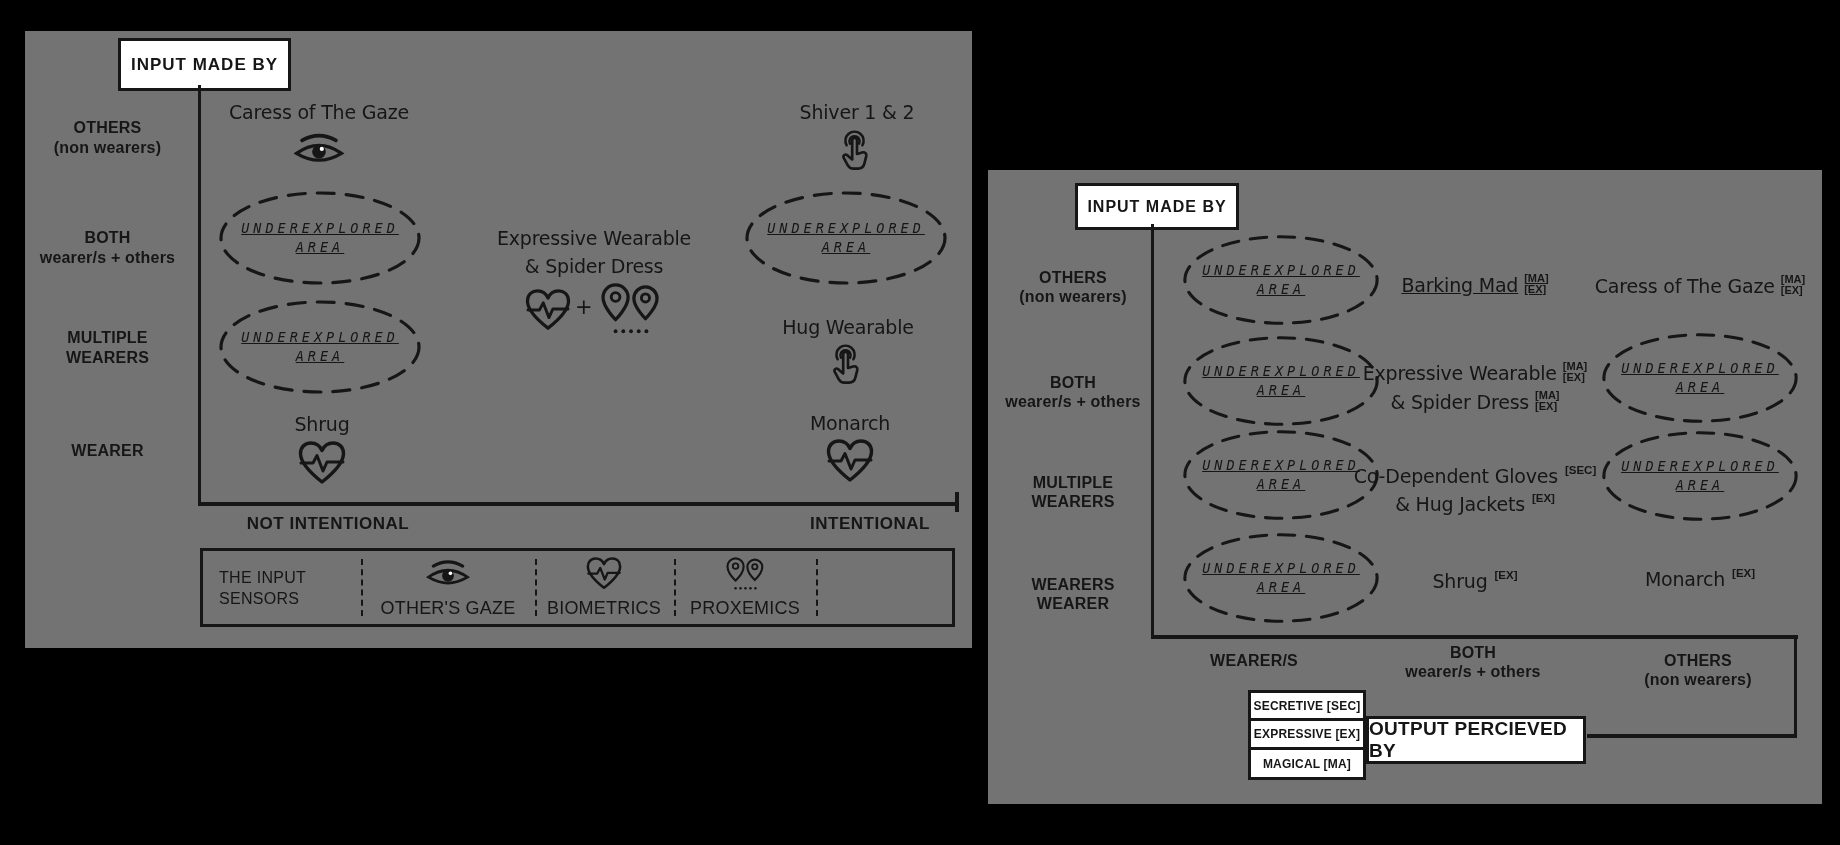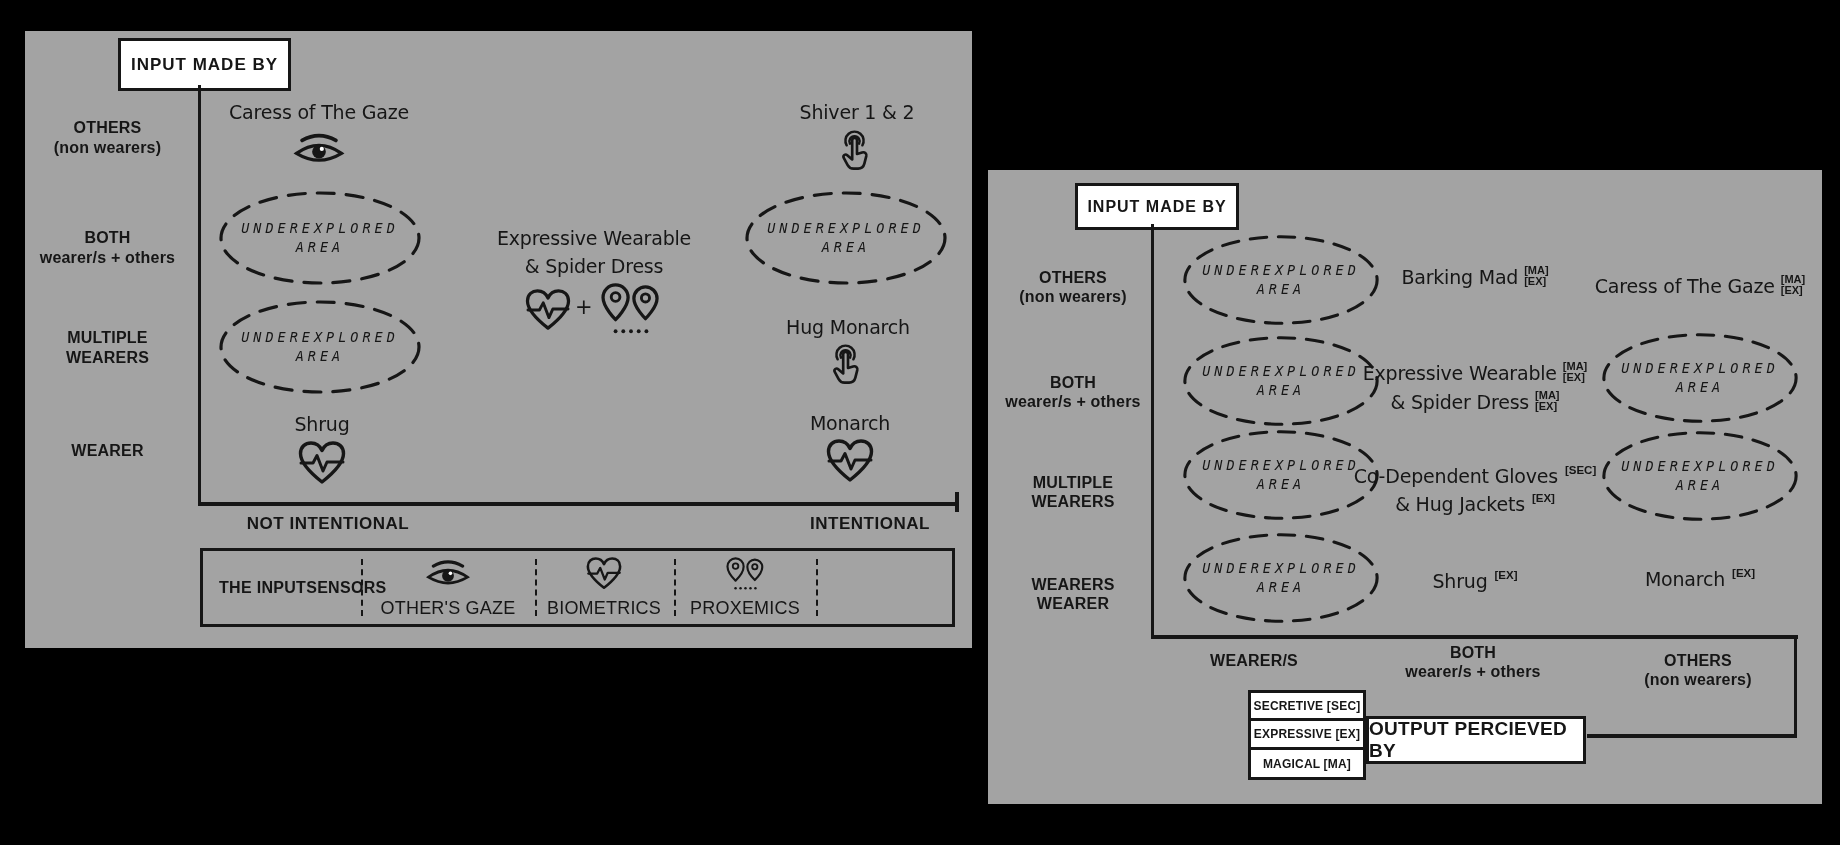--- a/index.html
+++ b/index.html
@@ -1,31 +1,31 @@
 <!DOCTYPE html>
 <html><head>
 <meta charset="utf-8">
 <style>
   html,body{margin:0;padding:0;background:#000;width:1840px;height:845px;overflow:hidden;
     font-family:"Liberation Sans",sans-serif;color:#161616;}
-  .panel{position:absolute;background:#a3a3a3;}
+  .panel{position:absolute;background:#737373;}
   #panel-left{left:25px;top:31px;width:947px;height:617px;}
   #panel-right{left:988px;top:170px;width:834px;height:634px;}
   .line{position:absolute;background:#161616;}
   .titlebox{position:absolute;border:3px solid #161616;display:flex;align-items:center;justify-content:center;
     font-weight:700;letter-spacing:1px;background:#fff;}
   .rowlab{position:absolute;text-align:center;font-weight:700;font-size:16px;line-height:20px;letter-spacing:.2px;}
   .rowlab2{position:absolute;text-align:center;font-weight:700;font-size:16px;line-height:19px;letter-spacing:.2px;}
   .hand{font-family:"DejaVu Sans",sans-serif;font-weight:400;font-size:19px;letter-spacing:-0.2px;}
   .itemlab{position:absolute;text-align:center;}
   .axislab{position:absolute;text-align:center;font-weight:700;font-size:17px;letter-spacing:.5px;}
   .uarea{position:absolute;display:flex;flex-direction:column;align-items:center;justify-content:center;text-align:center;}
   .uarea svg{position:absolute;left:0;top:0;width:100%;height:100%;}
   .uarea .utxt{position:relative;font-family:"DejaVu Sans Mono",monospace;font-style:italic;font-weight:500;
-    font-size:13.5px;line-height:19px;letter-spacing:4px;}
+    font-size:13.5px;line-height:19px;letter-spacing:4px;text-decoration:underline;}
   .icon{position:absolute;}
   .icon svg{width:100%;height:100%;}
   .cell{position:absolute;display:flex;align-items:center;justify-content:center;text-align:center;white-space:nowrap;}
   .badge-stack{display:inline-flex;flex-direction:column;align-items:flex-start;margin-left:6px;
     font-family:"Liberation Sans",sans-serif;font-weight:700;font-size:11px;line-height:11.5px;letter-spacing:0;transform:translateY(-1px);}
   .badge-sup{font-family:"Liberation Sans",sans-serif;font-weight:700;font-size:11.5px;margin-left:7px;
     position:relative;top:-6px;letter-spacing:0;}
   .sensorbox{position:absolute;border:3px solid #161616;}
   .sensor-sep{position:absolute;border-left:2.5px dashed #161616;width:0;}
   .sensor-item{position:absolute;display:flex;flex-direction:column;align-items:center;justify-content:space-between;}
@@ -142,21 +142,21 @@
         <use href="#sym-heart"></use>
       </svg>
   </div>
   <div class="plus" style="left:550px;top:264px;">+</div>
   <div class="icon" style="left:574px;top:252px;width:64px;height:54px;">
     <svg>
         <use href="#sym-pins"></use>
       </svg>
   </div>
 
-  <div class="itemlab hand" style="left:698px;top:285px;width:250px;">Hug Monarch</div>
+  <div class="itemlab hand" style="left:698px;top:285px;width:250px;">Hug Wearable</div>
   <div class="icon" style="left:803px;top:313px;width:40px;height:48px;">
     <svg>
         <use href="#sym-touch"></use>
       </svg>
   </div>
 
   <div class="itemlab hand" style="left:172px;top:382px;width:250px;">Shrug</div>
   <div class="icon" style="left:273px;top:410px;width:48px;height:44px;">
     <svg>
         <use href="#sym-heart"></use>
@@ -167,21 +167,21 @@
   <div class="icon" style="left:801px;top:408px;width:48px;height:44px;">
     <svg>
         <use href="#sym-heart"></use>
       </svg>
   </div>
 
   <div class="axislab" style="left:153px;top:483px;width:300px;">NOT INTENTIONAL</div>
   <div class="axislab" style="left:695px;top:483px;width:300px;">INTENTIONAL</div>
 
   <div class="sensorbox" style="left:175px;top:517px;width:749px;height:73px;">
-    <div style="position:absolute;left:16px;top:0;height:100%;display:flex;flex-direction:row;justify-content:center;font-weight:700;font-size:16px;line-height:21px;letter-spacing:.3px;align-items:center;">
+    <div style="position:absolute;left:16px;top:0;height:100%;display:flex;flex-direction:column;justify-content:center;font-weight:400;font-size:16px;line-height:21px;letter-spacing:.3px;">
       <div>THE INPUT</div>
       <div>SENSORS</div>
     </div>
     <div class="sensor-sep" style="left:158px;top:8px;height:57px;"></div>
     <div class="sensor-sep" style="left:332px;top:8px;height:57px;"></div>
     <div class="sensor-sep" style="left:471px;top:8px;height:57px;"></div>
     <div class="sensor-sep" style="left:613px;top:8px;height:57px;"></div>
 
     <div class="sensor-item" style="left:175px;top:6px;width:140px;height:62px;">
       <span class="icon" style="position:relative;width:46px;height:32px;"><svg>
@@ -269,21 +269,21 @@
     <div class="utxt">AREA</div>
   </div>
   <div class="uarea" style="left:612px;top:258px;width:200px;height:96px;">
     <svg>
         <use href="#sym-ellipse"></use>
       </svg>
     <div class="utxt">UNDEREXPLORED</div>
     <div class="utxt">AREA</div>
   </div>
 
-  <div class="cell hand" style="left:347px;top:94px;width:280px;height:26px;">
+  <div class="cell hand" style="left:347px;top:102px;width:280px;height:26px;text-decoration:underline;">
     <span>Barking Mad</span>
     <span class="badge-stack">
       <span>[MA]</span>
       <span>[EX]</span>
     </span>
   </div>
   <div class="cell hand" style="left:347px;top:190px;width:280px;height:26px;">
     <span>Expressive Wearable</span>
     <span class="badge-stack">
       <span>[MA]</span>

